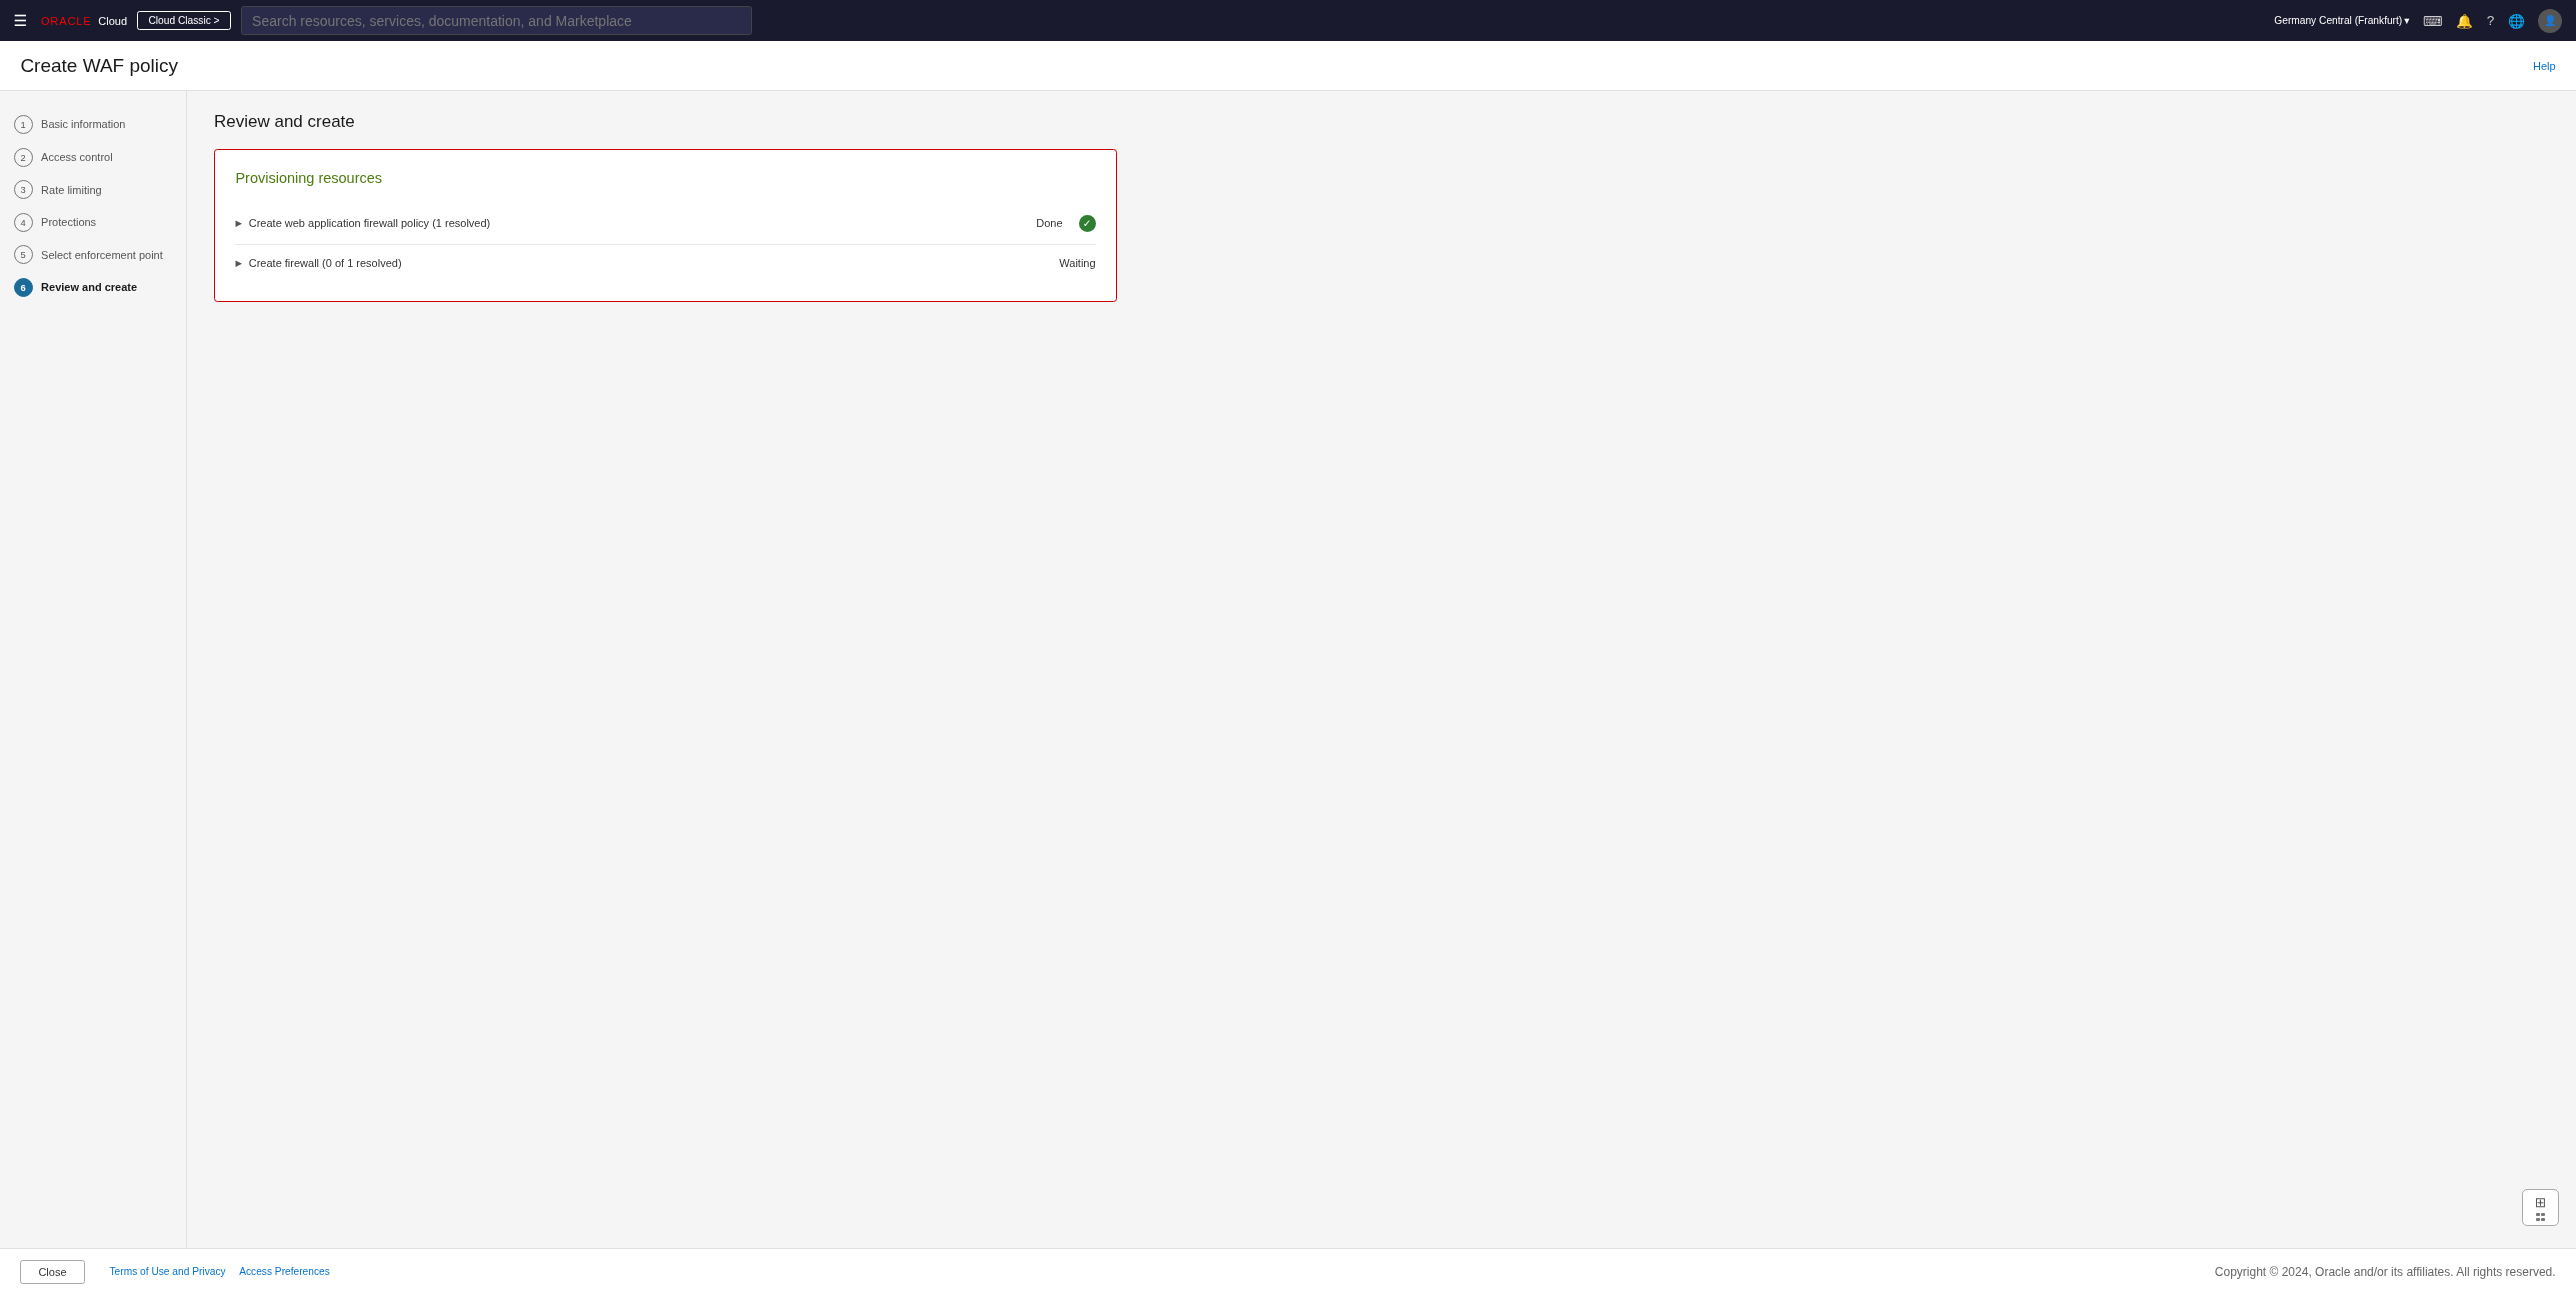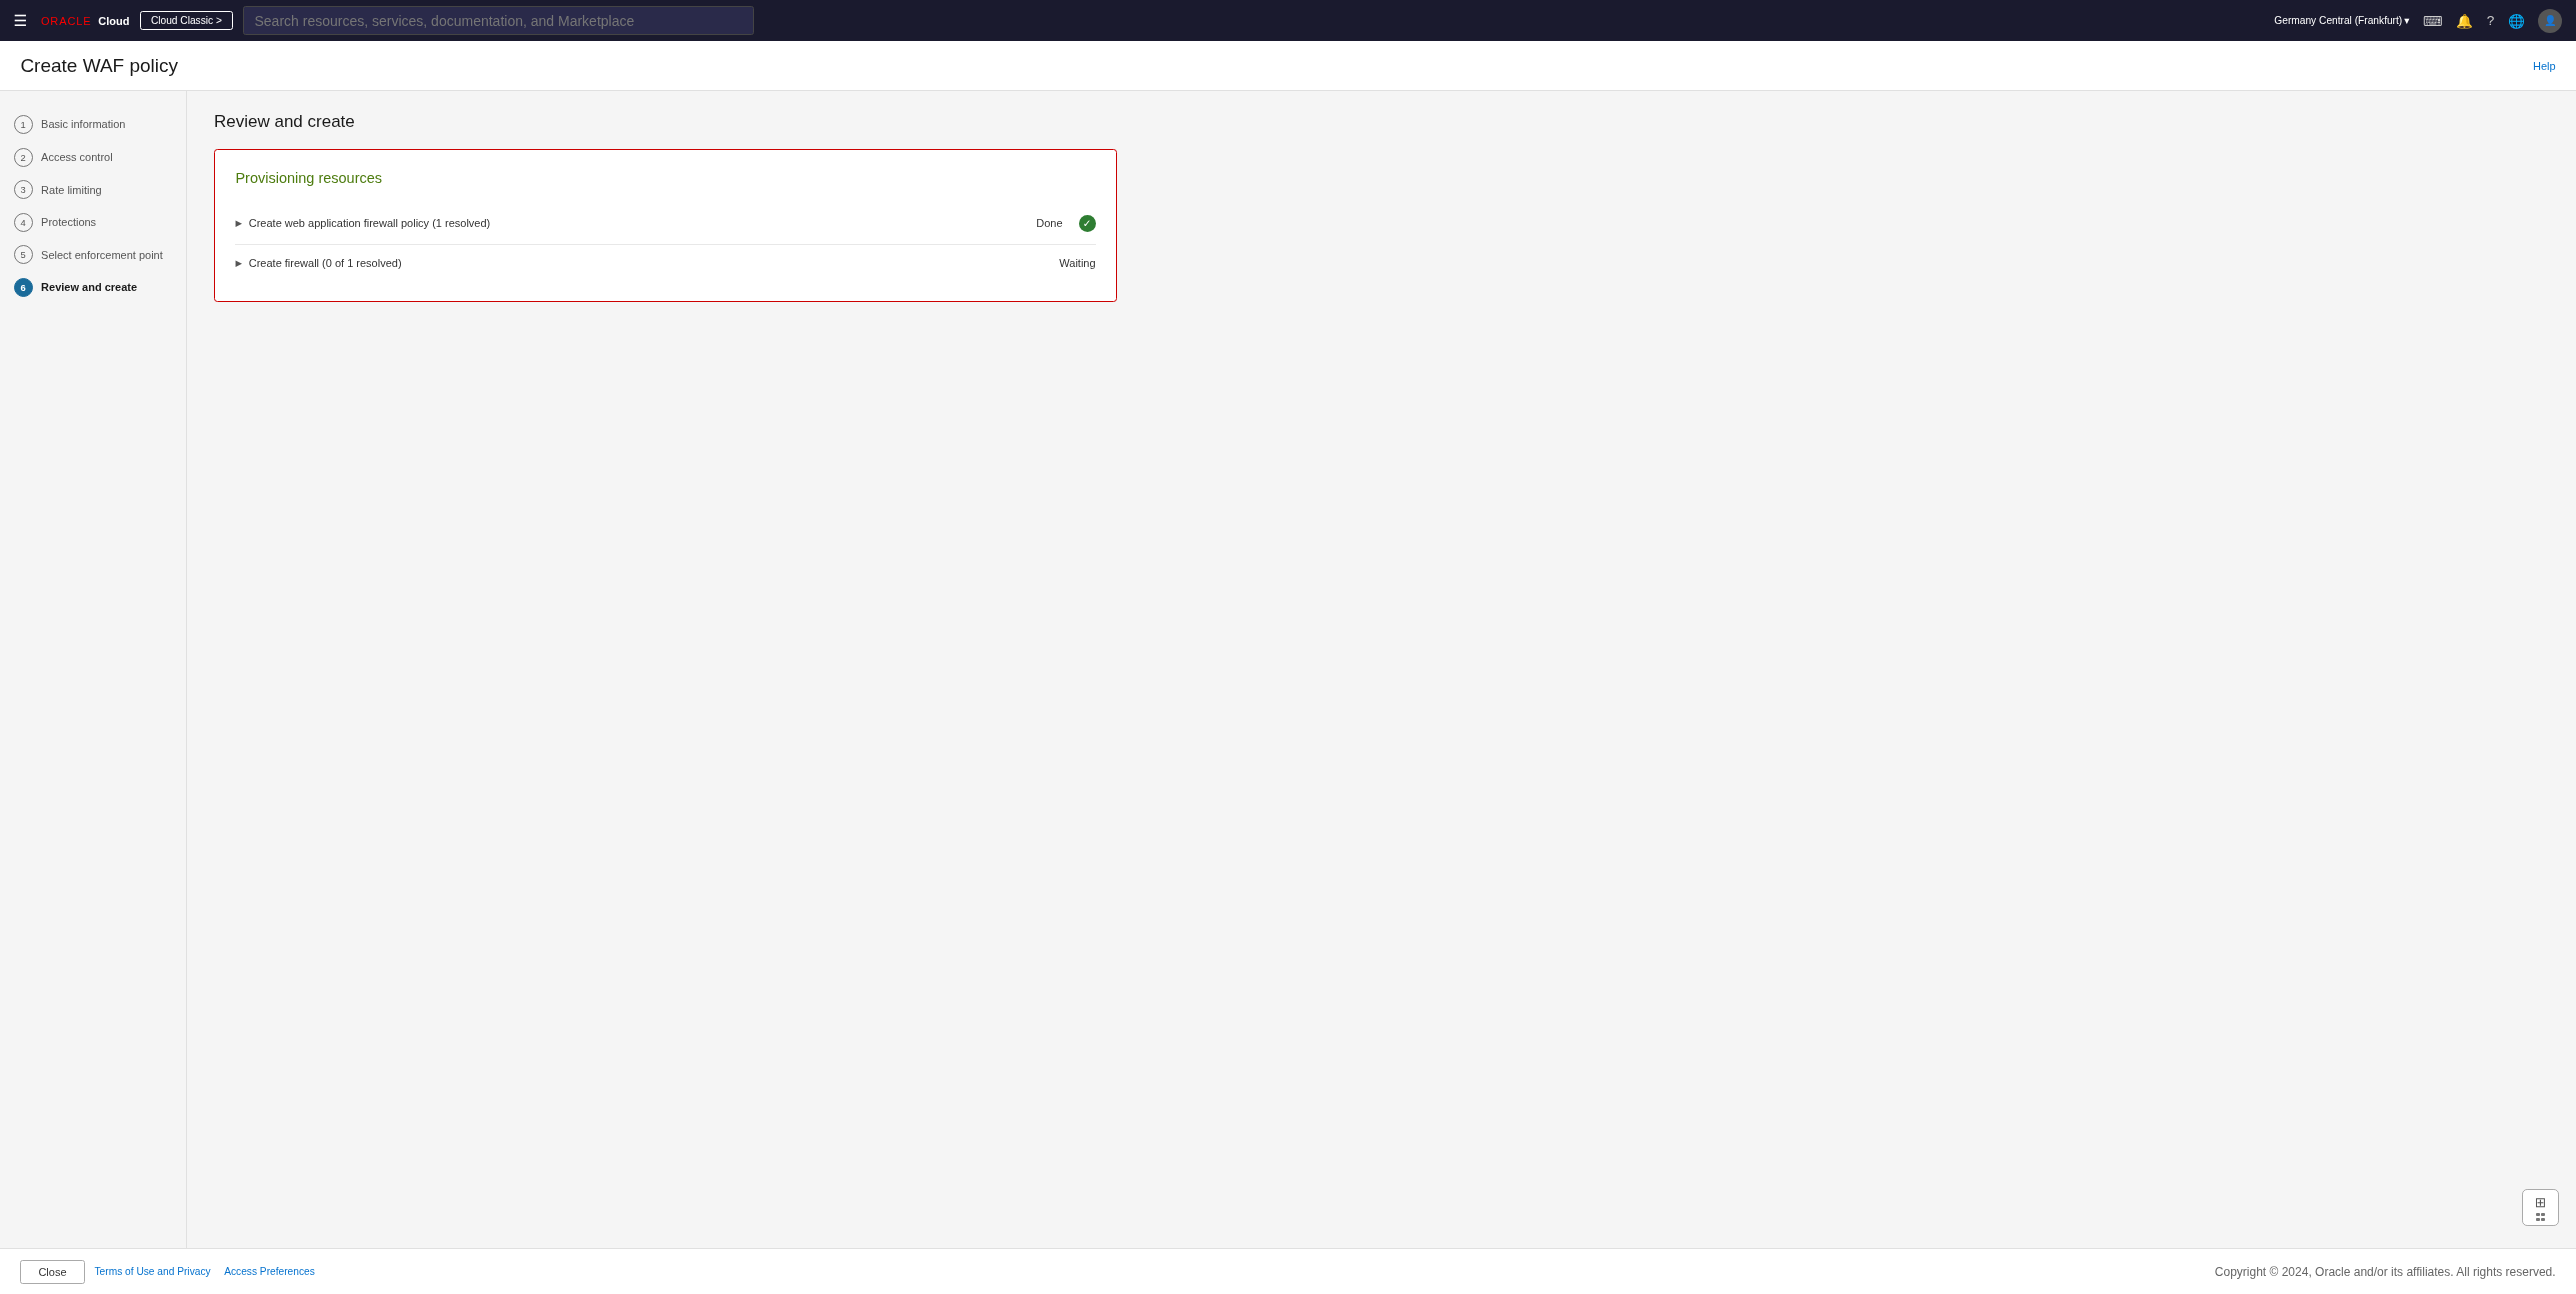--- a/index.html
+++ b/index.html
@@ -12,21 +12,21 @@
       align-items: center;
       padding: 0 13.6px;
       height: 41px;
       gap: 10.2px;
       flex-shrink: 0;
     }
     .topnav-hamburger { color: #fff; font-size: 15.3px; cursor: pointer; margin-right: 3.4px; }
     .topnav-logo { display: flex; align-items: center; gap: 6.8px; }
     .topnav-logo-oracle { color: #fff; font-size: 11px; font-weight: normal; letter-spacing: 0.9px; }
     .topnav-logo-oracle span { color: #f80000; }
-    .topnav-logo-cloud { color: #fff; font-size: 11px; font-weight: 700; }
+    .topnav-logo-cloud { color: #fff; font-size: 11px; font-weight: 400; }
     .topnav-classic-btn {
       border: 0.9px solid #fff;
       color: #fff;
       background: transparent;
       padding: 3.4px 10.2px;
       border-radius: 2.6px;
       font-size: 10.2px;
       cursor: pointer;
       white-space: nowrap;
       display: flex; align-items: center; gap: 3.4px;
@@ -200,21 +200,21 @@
     
     .footer {
       background: #fff;
       border-top: 0.9px solid #e0e0e0;
       padding: 10.2px 20.4px;
       display: flex;
       align-items: center;
       justify-content: space-between;
       flex-shrink: 0;
     }
-    .footer-left { display: flex; align-items: center; gap: 10px; }
+    .footer-left { display: flex; align-items: center; gap: 25px; }
     .footer-close-btn {
       border: 0.9px solid #aaa;
       background: #fff;
       color: #333;
       padding: 5.1px 17px;
       border-radius: 2.6px;
       font-size: 11px;
       cursor: pointer;
     }
     .footer-links { display: flex; gap: 13.6px; }

